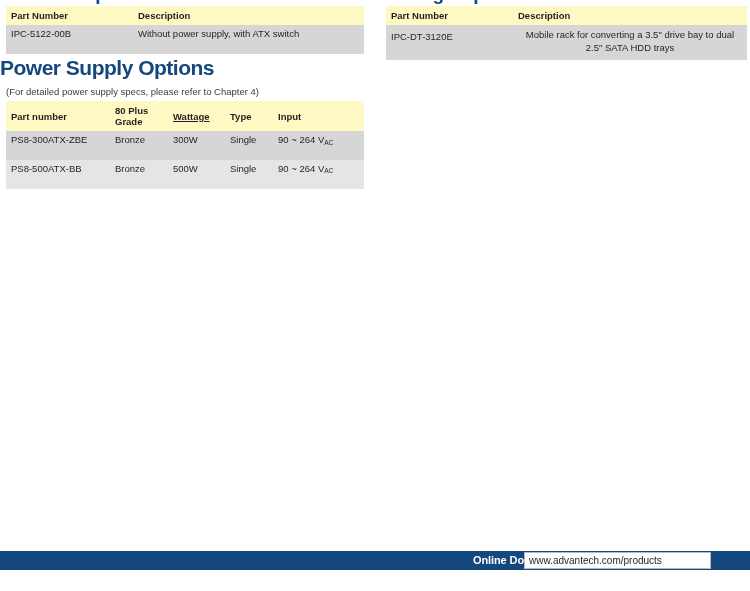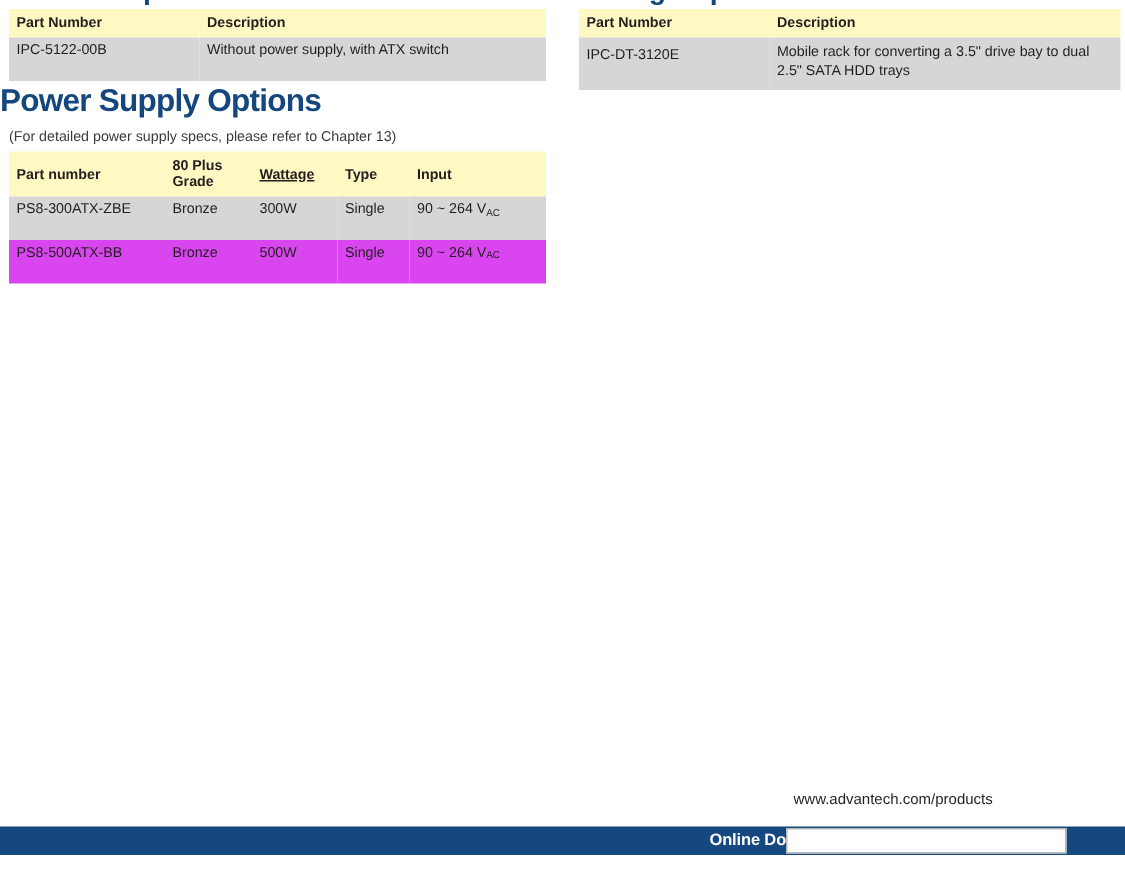--- a/index.html
+++ b/index.html
@@ -39,21 +39,21 @@
     background: #d6d6d6;
     text-align: left;
     vertical-align: top;
     padding: 3px 5px 14px 5px;
     line-height: 1.22;
     font-size: 9.5px;
     color: #231f20;
     border: none;
   }
   .spec-table tr.alt td {
-    background: #d946ef;
+    background: #e5e5e5;
   }
 
   
   .cut-heading {
     position: absolute;
     top: 0;
     height: 4px;
     overflow: hidden;
   }
   .cut-heading span {
@@ -159,27 +159,27 @@
   </colgroup>
   <thead>
     <tr>
       <th>Part Number</th>
       <th>Description</th>
     </tr>
   </thead>
   <tbody>
     <tr>
       <td style="padding-top:6px;">IPC-DT-3120E</td>
-      <td style="padding-top:4px; padding-bottom:6px; line-height:1.30;">Mobile rack for converting a 3.5" drive bay to dual 2.5" SATA HDD trays</td>
+      <td style="padding-top:4px; padding-bottom:6px; line-height:1.30;text-align:center;">Mobile rack for converting a 3.5" drive bay to dual 2.5" SATA HDD trays</td>
     </tr>
   </tbody>
 </table>
 
 <div class="section-heading" style="left:0; top:56px;">Power Supply Options</div>
-<div class="section-note" style="left:6px; top:86px;">(For detailed power supply specs, please refer to Chapter 13)</div>
+<div class="section-note" style="left:6px; top:86px;">(For detailed power supply specs, please refer to Chapter 4)</div>
 
 <table class="spec-table" style="left:6px; top:101px; width:358px;">
   <colgroup>
     <col style="width:104px;">
     <col style="width:58px;">
     <col style="width:57px;">
     <col style="width:48px;">
     <col style="width:91px;">
   </colgroup>
   <thead>
@@ -205,13 +205,13 @@
       <td>500W</td>
       <td>Single</td>
       <td><span>90 ~ 264 V</span><sub>AC</sub></td>
     </tr>
   </tbody>
 </table>
 
 <div class="footer-bar" style="top:551px; height:19px;"></div>
 <div class="footer-label" style="left:433px; top:554px;">Online Download</div>
 <div class="footer-url-box" style="left:524px; top:552px; width:187px; height:17px;"></div>
-<div class="footer-url-text" style="left:529px; top:528px;">www.advantech.com/products</div>
+<div class="footer-url-text" style="left:529px; top:555px;">www.advantech.com/products</div>
 
 </body></html>

